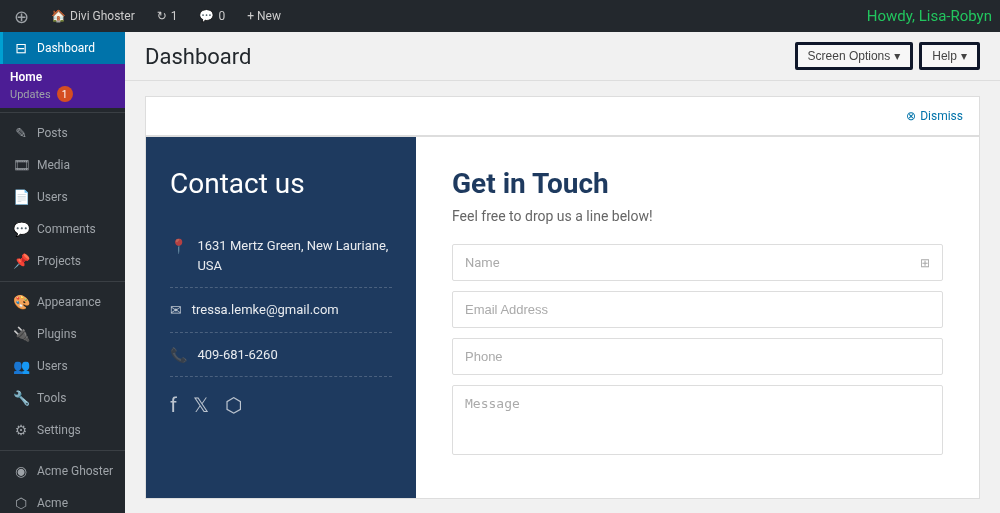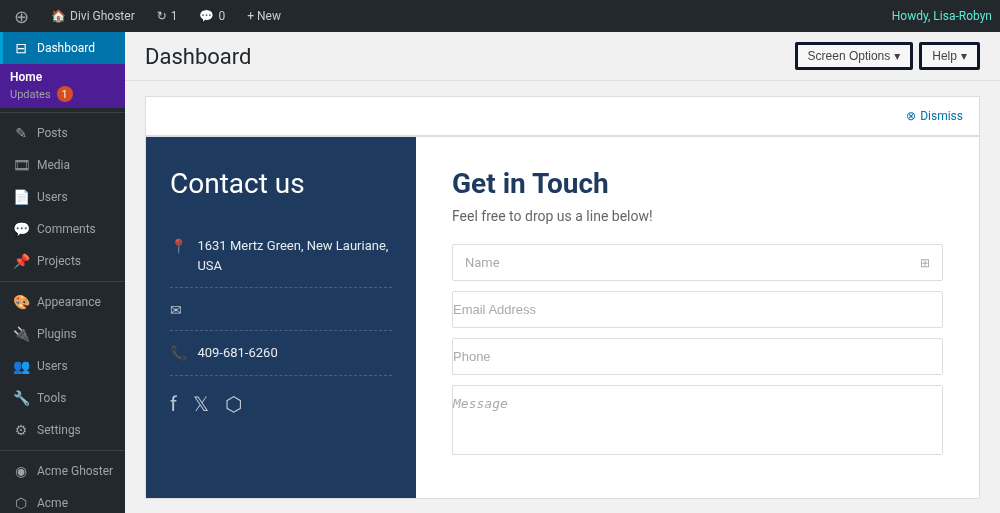--- a/index.html
+++ b/index.html
@@ -10,21 +10,21 @@
       background: #23282d;
       color: #fff;
       height: 32px;
       display: flex;
       align-items: center;
       padding: 0 8px;
       flex-shrink: 0;
     }
     .adminbar-left { display: flex; align-items: center; gap: 10px; flex: 1; }
     .adminbar-item { color: #ccc; font-size: 12px; display: flex; align-items: center; gap: 4px; cursor: pointer; padding: 0 6px; height: 32px; }
-    .adminbar-right { color: #5eead4; font-size: 12px; }
+    .adminbar-right { color: #22c55e; font-size: 15px; }
     .wp-logo { color: #9ea3a8; font-size: 18px; }
     .badge { background: #d54e21; color: #fff; border-radius: 50%; width: 16px; height: 16px; font-size: 10px; display: inline-flex; align-items: center; justify-content: center; margin-left: 2px; }
 
     
     .app-body { display: flex; flex: 1; overflow: hidden; }
 
     
     #adminmenu {
       width: 125px;
       background: #23282d;
@@ -132,29 +132,29 @@
       outline: none;
       background: #fff;
       display: flex;
       align-items: center;
       justify-content: space-between;
     }
     .form-field-input {
       width: 100%;
       border: 1px solid #ddd;
       border-radius: 2px;
-      padding: 10px 0;
+      padding: 10px 12px;
       font-size: 13px;
       color: #aaa;
       margin-bottom: 10px;
       outline: none;
       background: #fff;
     }
     .form-field-input::placeholder { color: #aaa; }
-    textarea.form-field-input { height: 70px; resize: none; font-style: italic; }
+    textarea.form-field-input { height: 70px; resize: none; }
     .field-icon { color: #aaa; font-size: 12px; }
   </style>
 </head>
 <body>
 
 <div id="wpadminbar">
   <div class="adminbar-left">
     <div class="adminbar-item">
       <span class="wp-logo">⊕</span>
     </div>
@@ -293,20 +293,21 @@
 
         <div class="contact-panel">
           <div class="contact-title">Contact us</div>
 
           <div class="contact-item">
             <span class="contact-icon">📍</span>
             <span class="contact-text">1631 Mertz Green, New Lauriane, USA</span>
           </div>
           <div class="contact-item">
             <span class="contact-icon">✉</span>
+            <span class="contact-text">tressa.lemke@gmail.com</span>
           </div>
           <div class="contact-item">
             <span class="contact-icon">📞</span>
             <span class="contact-text">409-681-6260</span>
           </div>
 
           <div class="social-icons">
             <span class="social-icon">f</span>
             <span class="social-icon">𝕏</span>
             <span class="social-icon">⬡</span>

